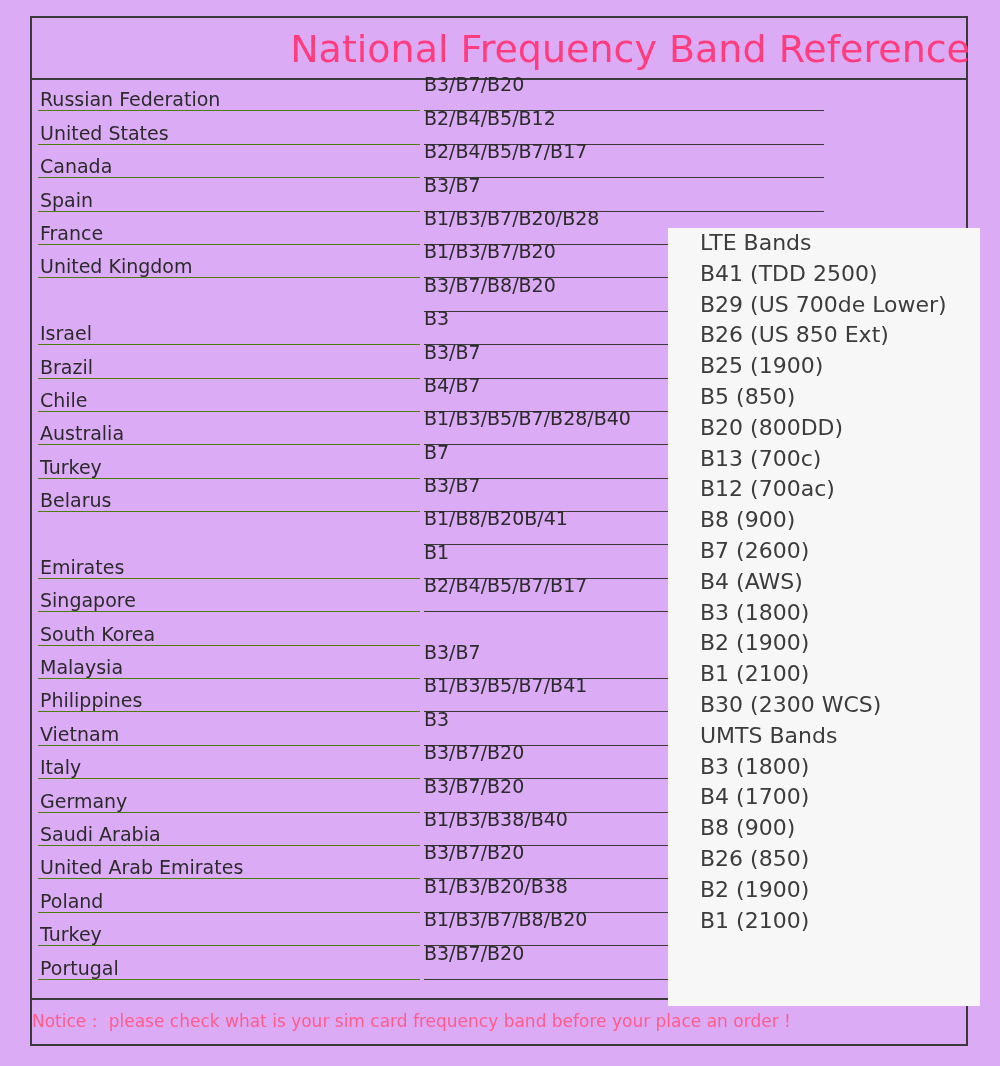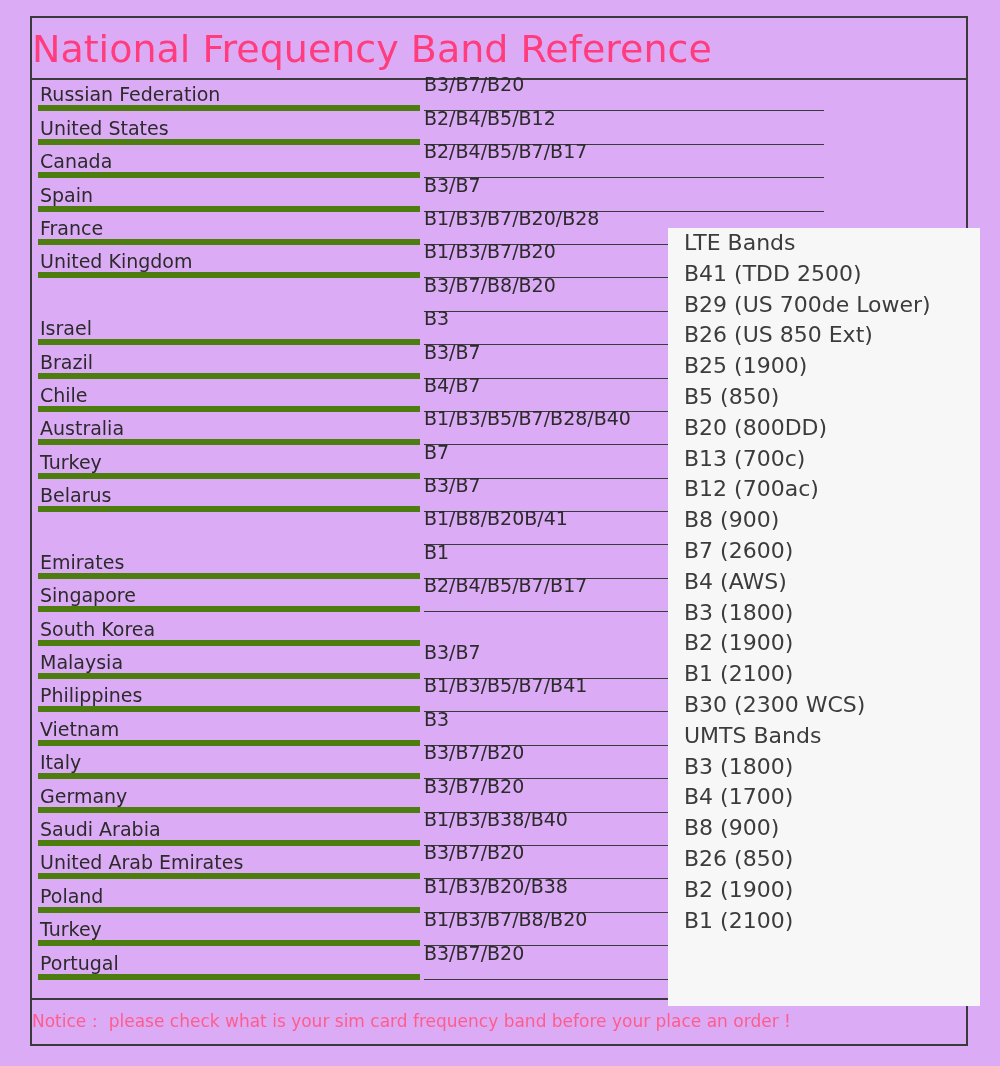--- a/index.html
+++ b/index.html
@@ -34,21 +34,21 @@
     background: transparent;
   }
 
   .title {
     position: absolute;
     left: 0;
     top: 2px;
     width: 938px;
     height: 58px;
     line-height: 58px;
-    text-align: left;
+    text-align: right;
     color: #ff3c7e;
     font-size: 38px;
     font-family: "DejaVu Sans", sans-serif;
     letter-spacing: 0px;
     white-space: nowrap;
   }
   .title-rule {
     position: absolute;
     left: 0;
     top: 60px;
@@ -75,21 +75,21 @@
     bottom: 2px;
     font-size: 19px;
     color: #2b2b2b;
     font-family: "DejaVu Sans", sans-serif;
     white-space: nowrap;
     line-height: 20px;
   }
   .row .cell-country {
     left: 6px;
     width: 380px;
-    border-bottom: 6px solid #4d7c0f;
+    border-bottom: 1px solid #4d7c0f;
     padding-left: 2px;
     padding-bottom: 1px;
   }
   .row .cell-bands {
     left: 392px;
     width: 400px;
     border-bottom: 1px solid #3a3a3a;
     padding-bottom: 16px;
   }
 
@@ -130,21 +130,21 @@
     left: 0;
     top: 0;
     width: 312px;
   }
   .band-item {
     font-size: 22px;
     color: #3c3c3c;
     font-family: "DejaVu Sans", sans-serif;
     height: 30.8px;
     line-height: 30.8px;
-    padding-left: 16px;
+    padding-left: 32px;
     white-space: nowrap;
     overflow: visible;
   }
   .band-item.heading {
     font-size: 22px;
     color: #3c3c3c;
   }
 </style>
 </head>
 <body>

